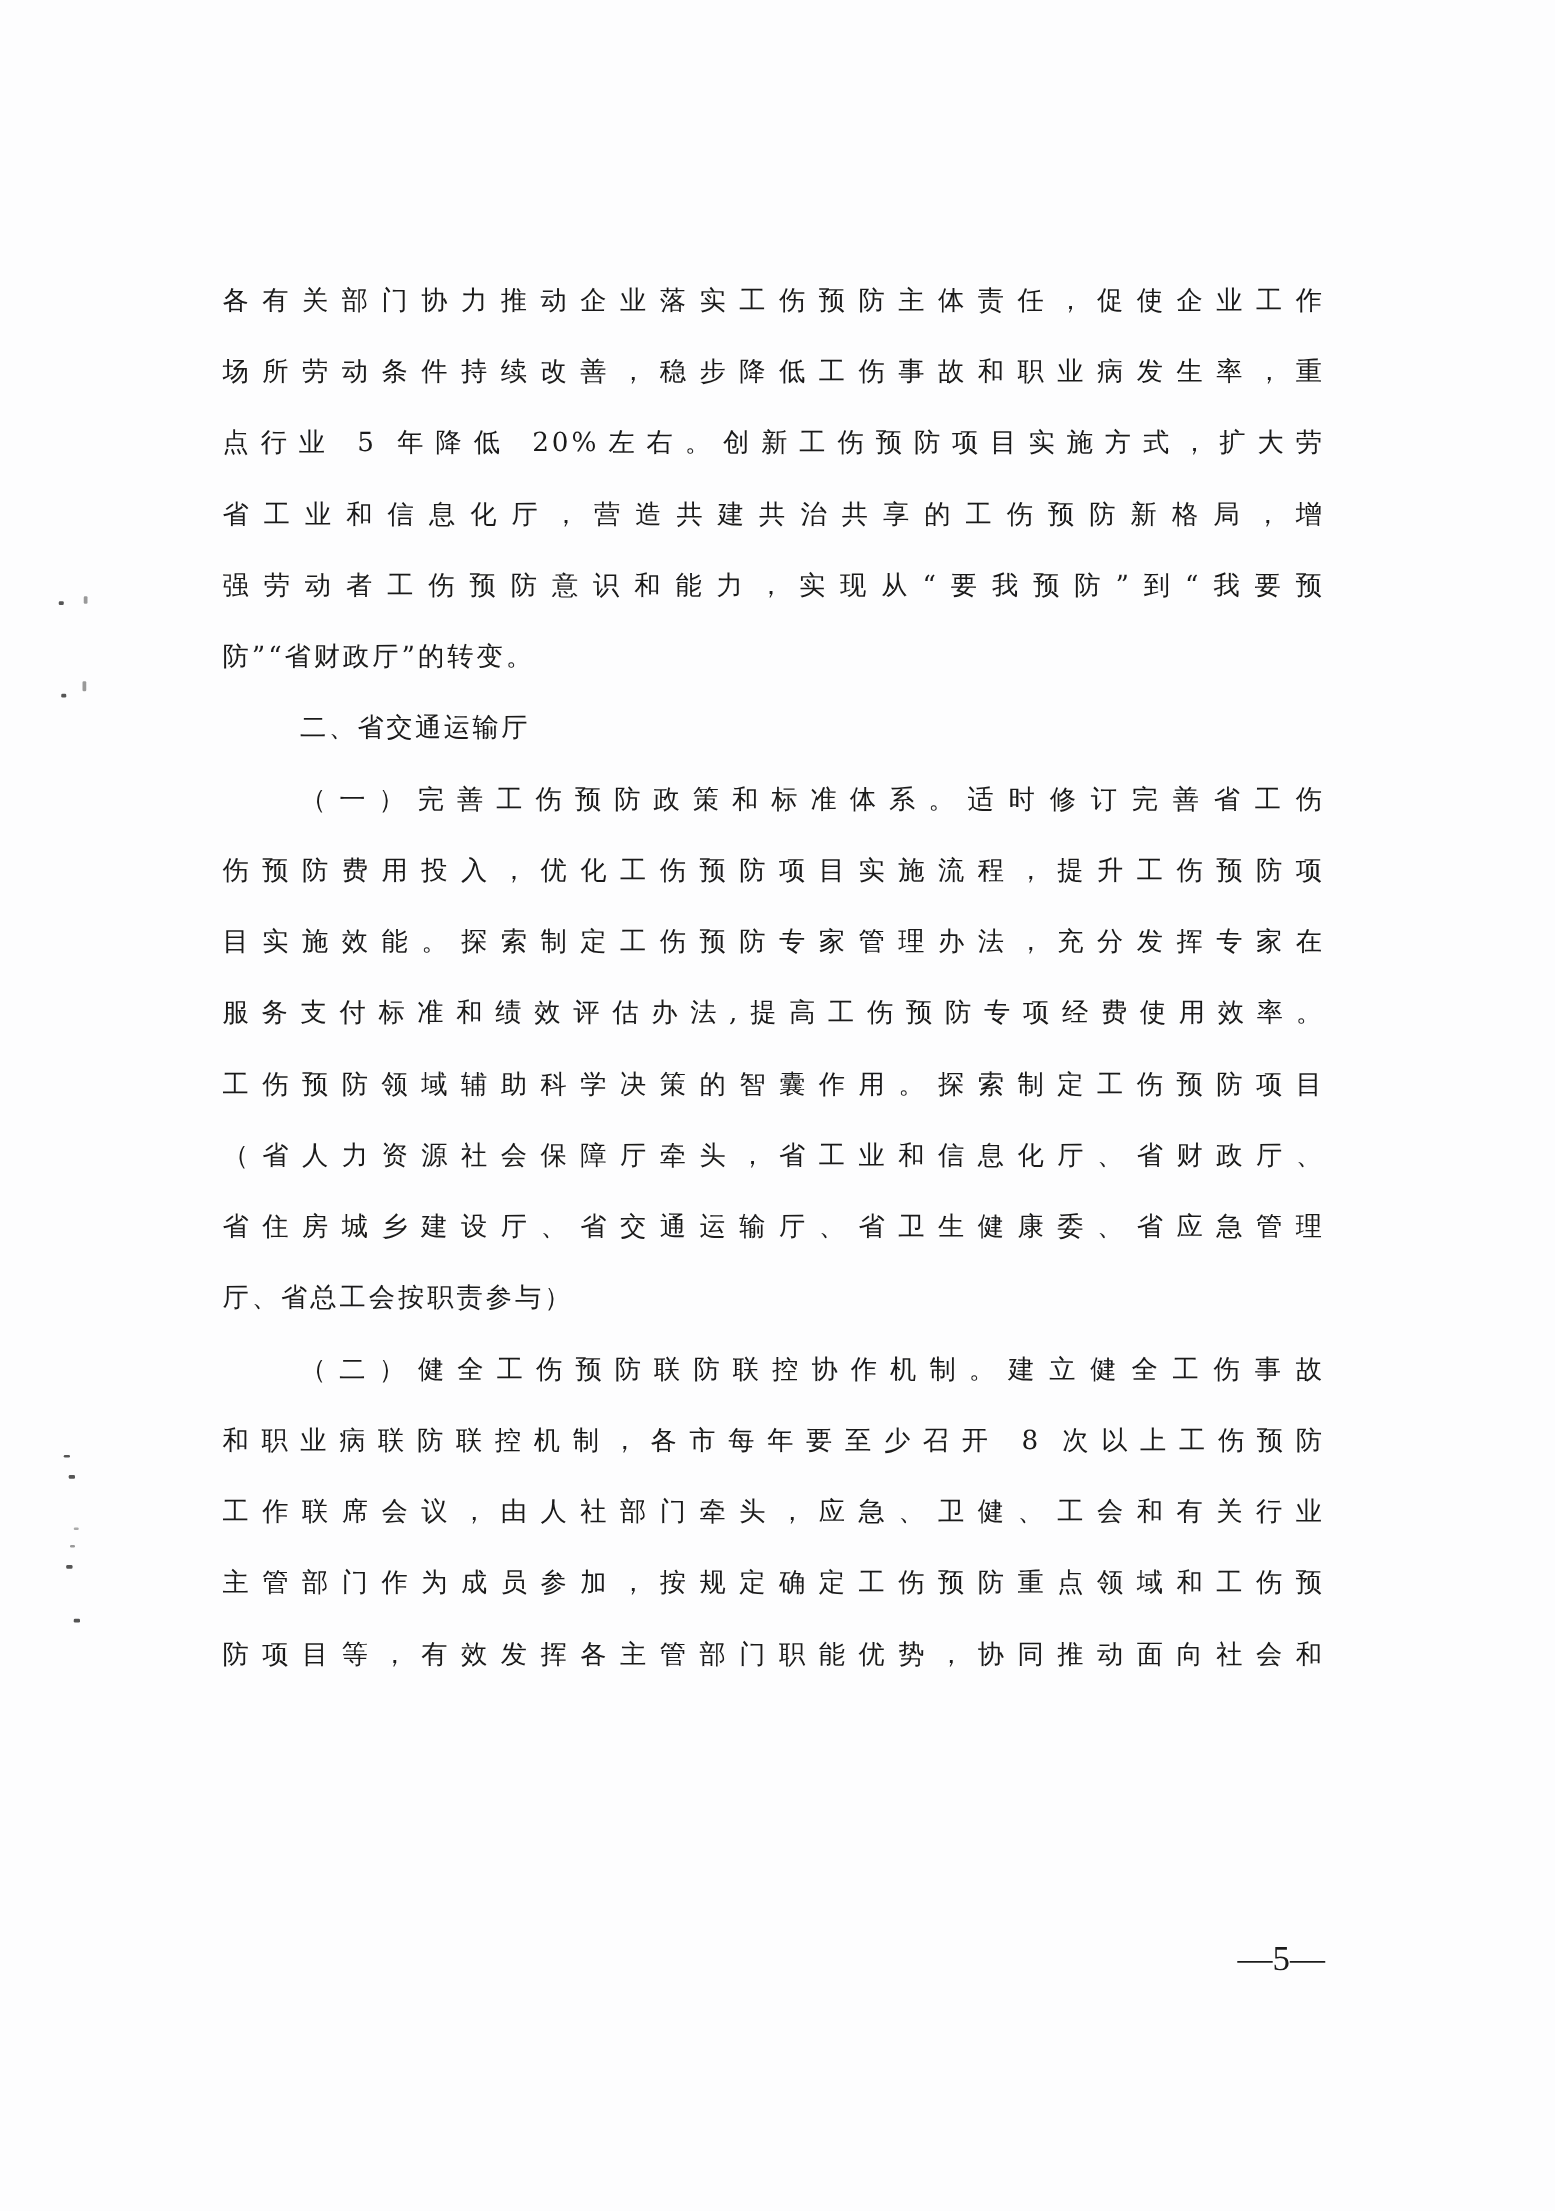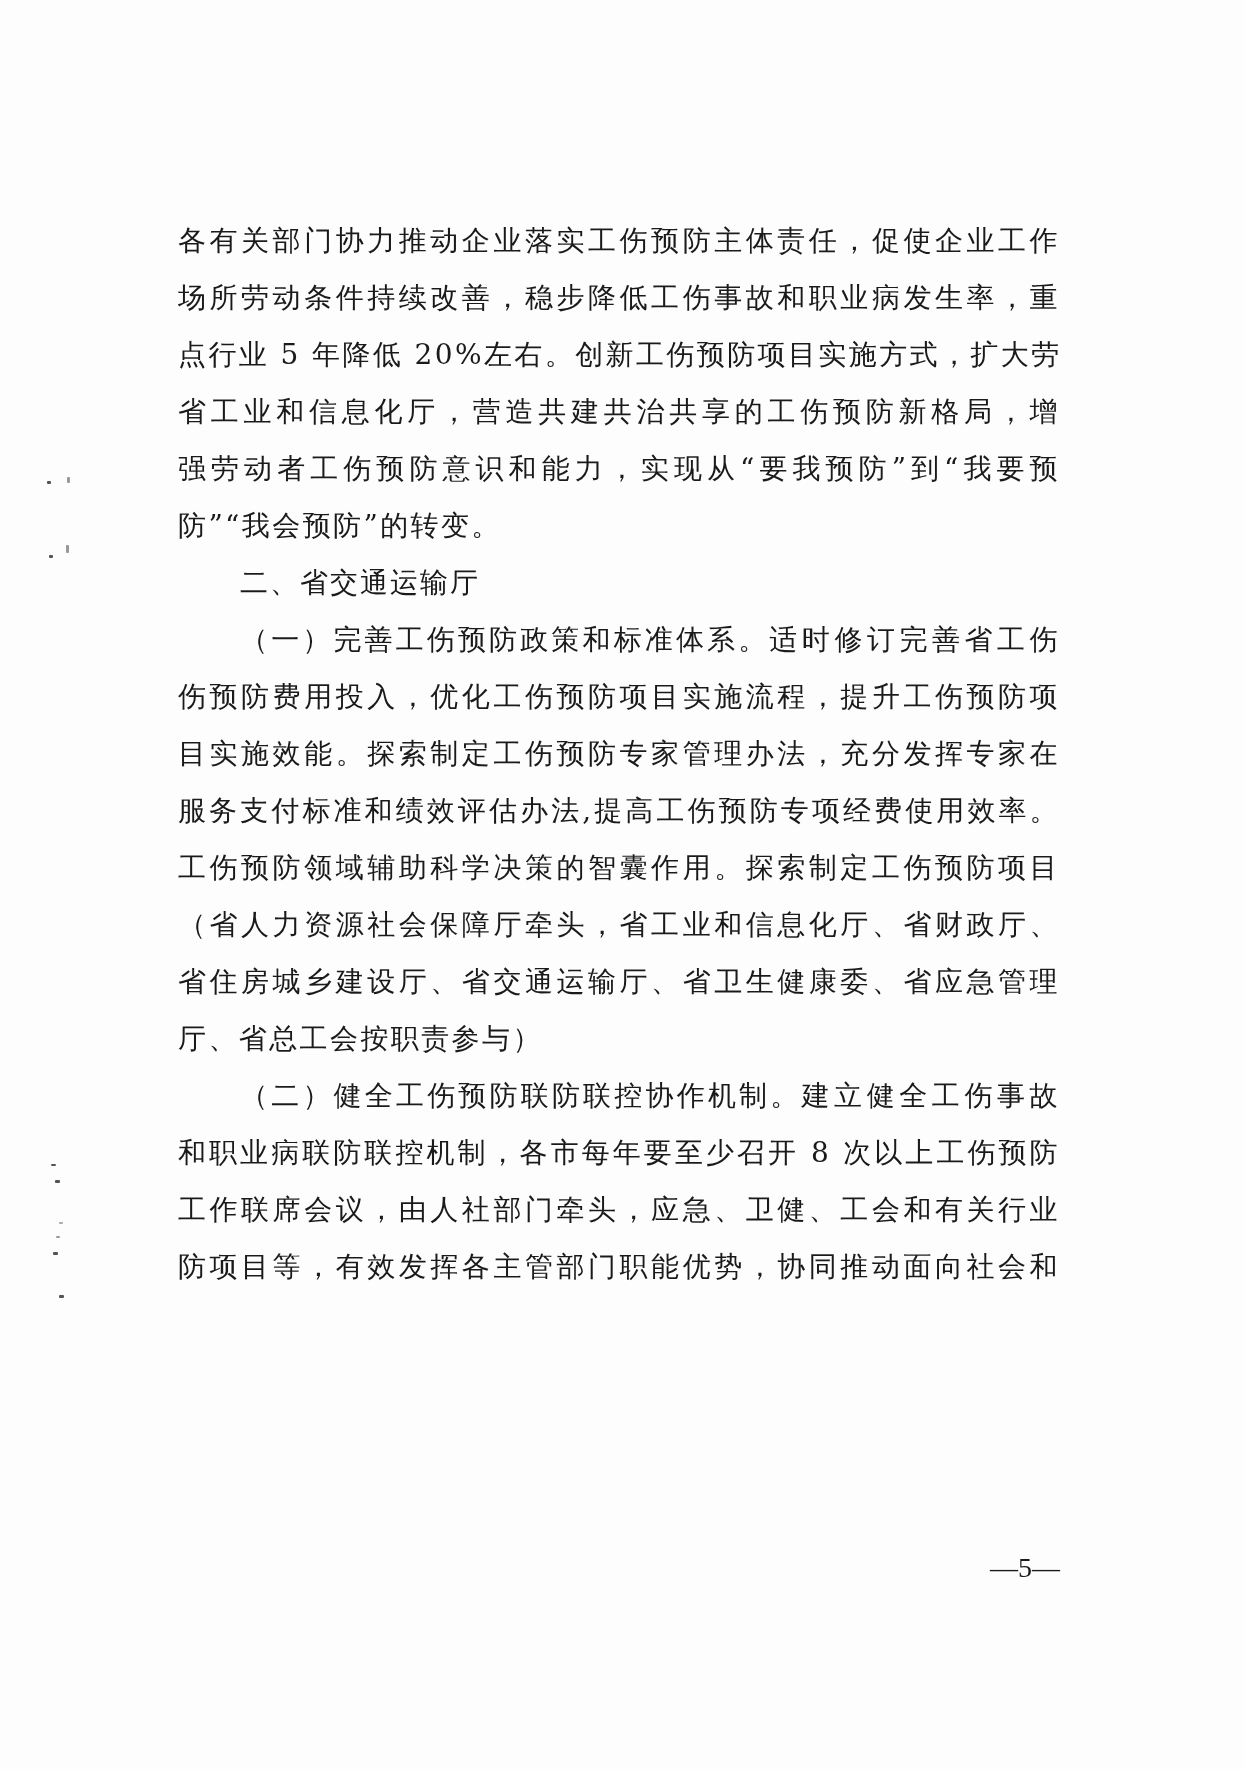--- a/index.html
+++ b/index.html
@@ -24,21 +24,21 @@
     }
     .body-text {
       position: absolute;
       left: 178px;
       top: 212px;
       width: 882px;
     }
     .line {
       height: 57px;
       line-height: 57px;
-      font-size: 28px;
+      font-size: 21px;
       white-space: nowrap;
       letter-spacing: 2.4px;
       text-align: justify;
       text-align-last: justify;
       overflow: hidden;
     }
     .line.last {
       text-align-last: left;
     }
     .indent {
@@ -95,40 +95,41 @@
   </div>
 
   <div class="body-text">
 
     <div>
       <div class="line">各有关部门协力推动企业落实工伤预防主体责任，促使企业工作</div>
       <div class="line">场所劳动条件持续改善，稳步降低工伤事故和职业病发生率，重</div>
       <div class="line">点行业 5 年降低 20%左右。创新工伤预防项目实施方式，扩大劳</div>
       <div class="line">省工业和信息化厅，营造共建共治共享的工伤预防新格局，增</div>
       <div class="line">强劳动者工伤预防意识和能力，实现从“要我预防”到“我要预</div>
-      <div class="line last">防”“我会预防”的转变。</div>
+      <div class="line last">防”“省财政厅”的转变。</div>
     </div>
 
     <div class="line indent heading">二、省交通运输厅</div>
 
     <div>
       <div class="line indent"><span class="bold">（一）完善工伤预防政策和标准体系。</span><span>适时修订完善省工伤</span></div>
       <div class="line">伤预防费用投入，优化工伤预防项目实施流程，提升工伤预防项</div>
       <div class="line">目实施效能。探索制定工伤预防专家管理办法，充分发挥专家在</div>
       <div class="line">服务支付标准和绩效评估办法,提高工伤预防专项经费使用效率。</div>
       <div class="line">工伤预防领域辅助科学决策的智囊作用。探索制定工伤预防项目</div>
       <div class="line">（省人力资源社会保障厅牵头，省工业和信息化厅、省财政厅、</div>
       <div class="line">省住房城乡建设厅、省交通运输厅、省卫生健康委、省应急管理</div>
       <div class="line last">厅、省总工会按职责参与）</div>
     </div>
 
     <div>
       <div class="line indent"><span class="bold">（二）健全工伤预防联防联控协作机制。</span><span>建立健全工伤事故</span></div>
       <div class="line">和职业病联防联控机制，各市每年要至少召开 8 次以上工伤预防</div>
       <div class="line">工作联席会议，由人社部门牵头，应急、卫健、工会和有关行业</div>
+      <div class="line">主管部门作为成员参加，按规定确定工伤预防重点领域和工伤预</div>
       <div class="line">防项目等，有效发挥各主管部门职能优势，协同推动面向社会和</div>
     </div>
 
   </div>
 
   <div class="page-number">—5—</div>
 
 </div>
 
 </body></html>

